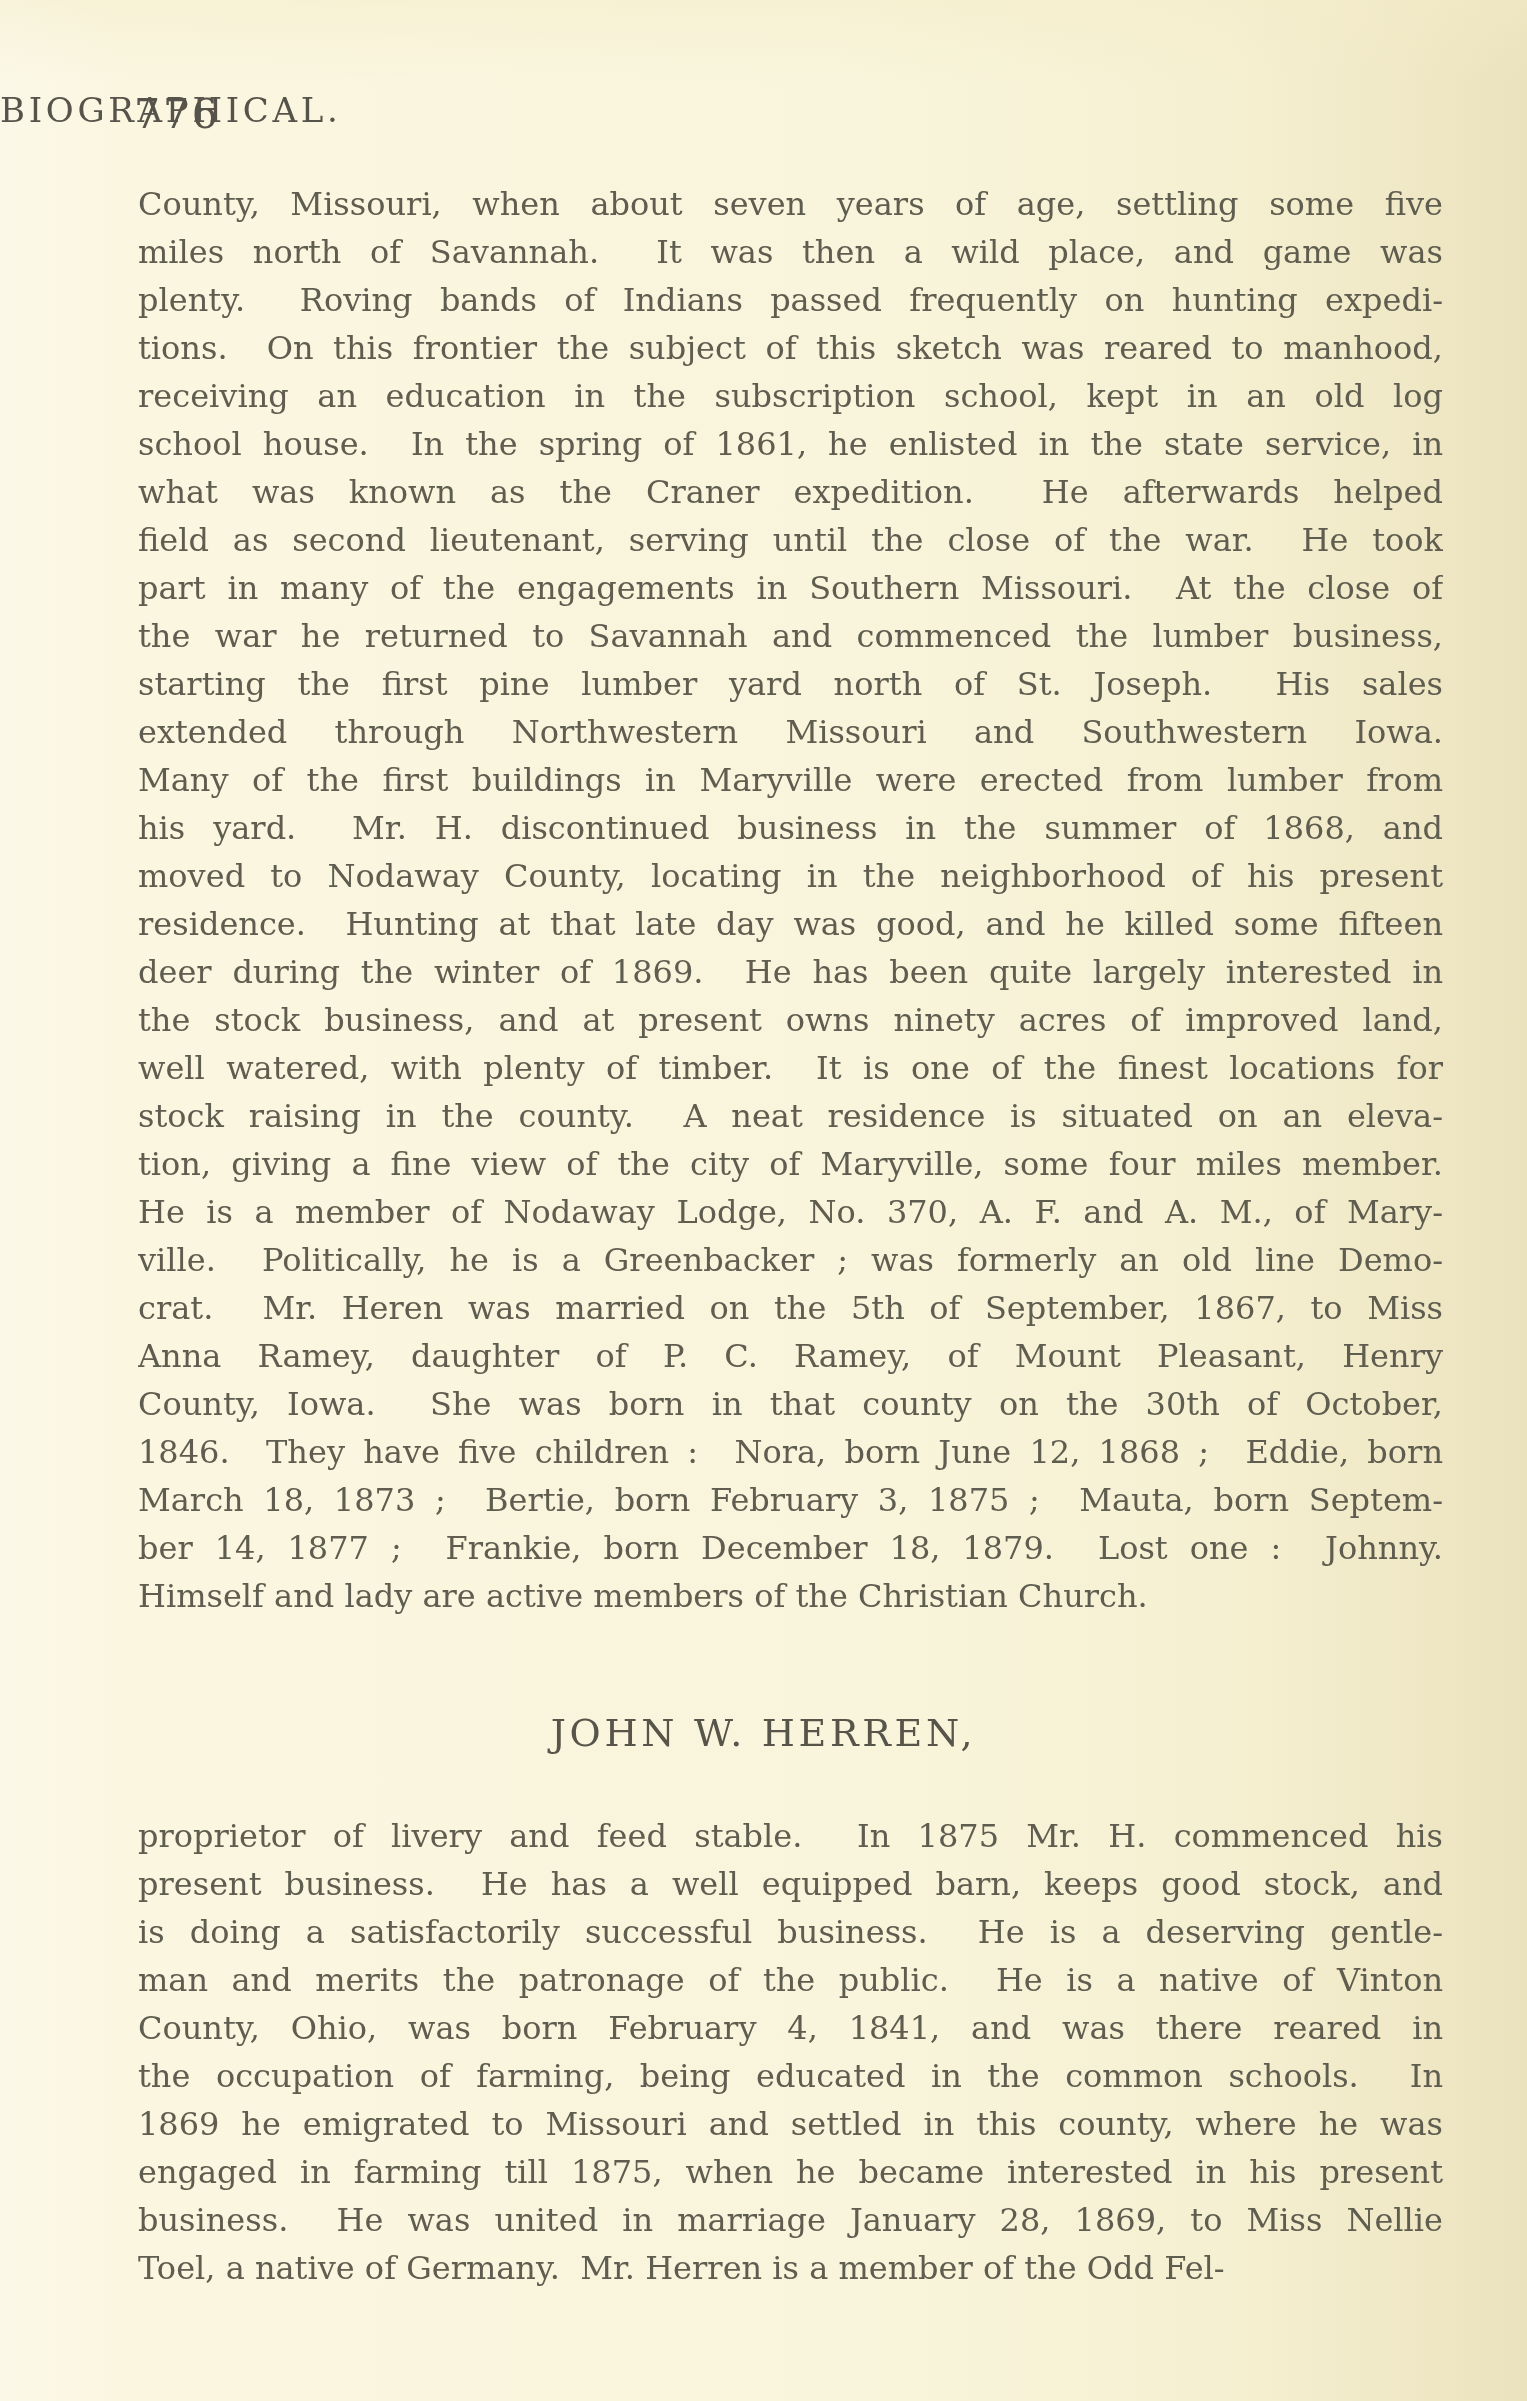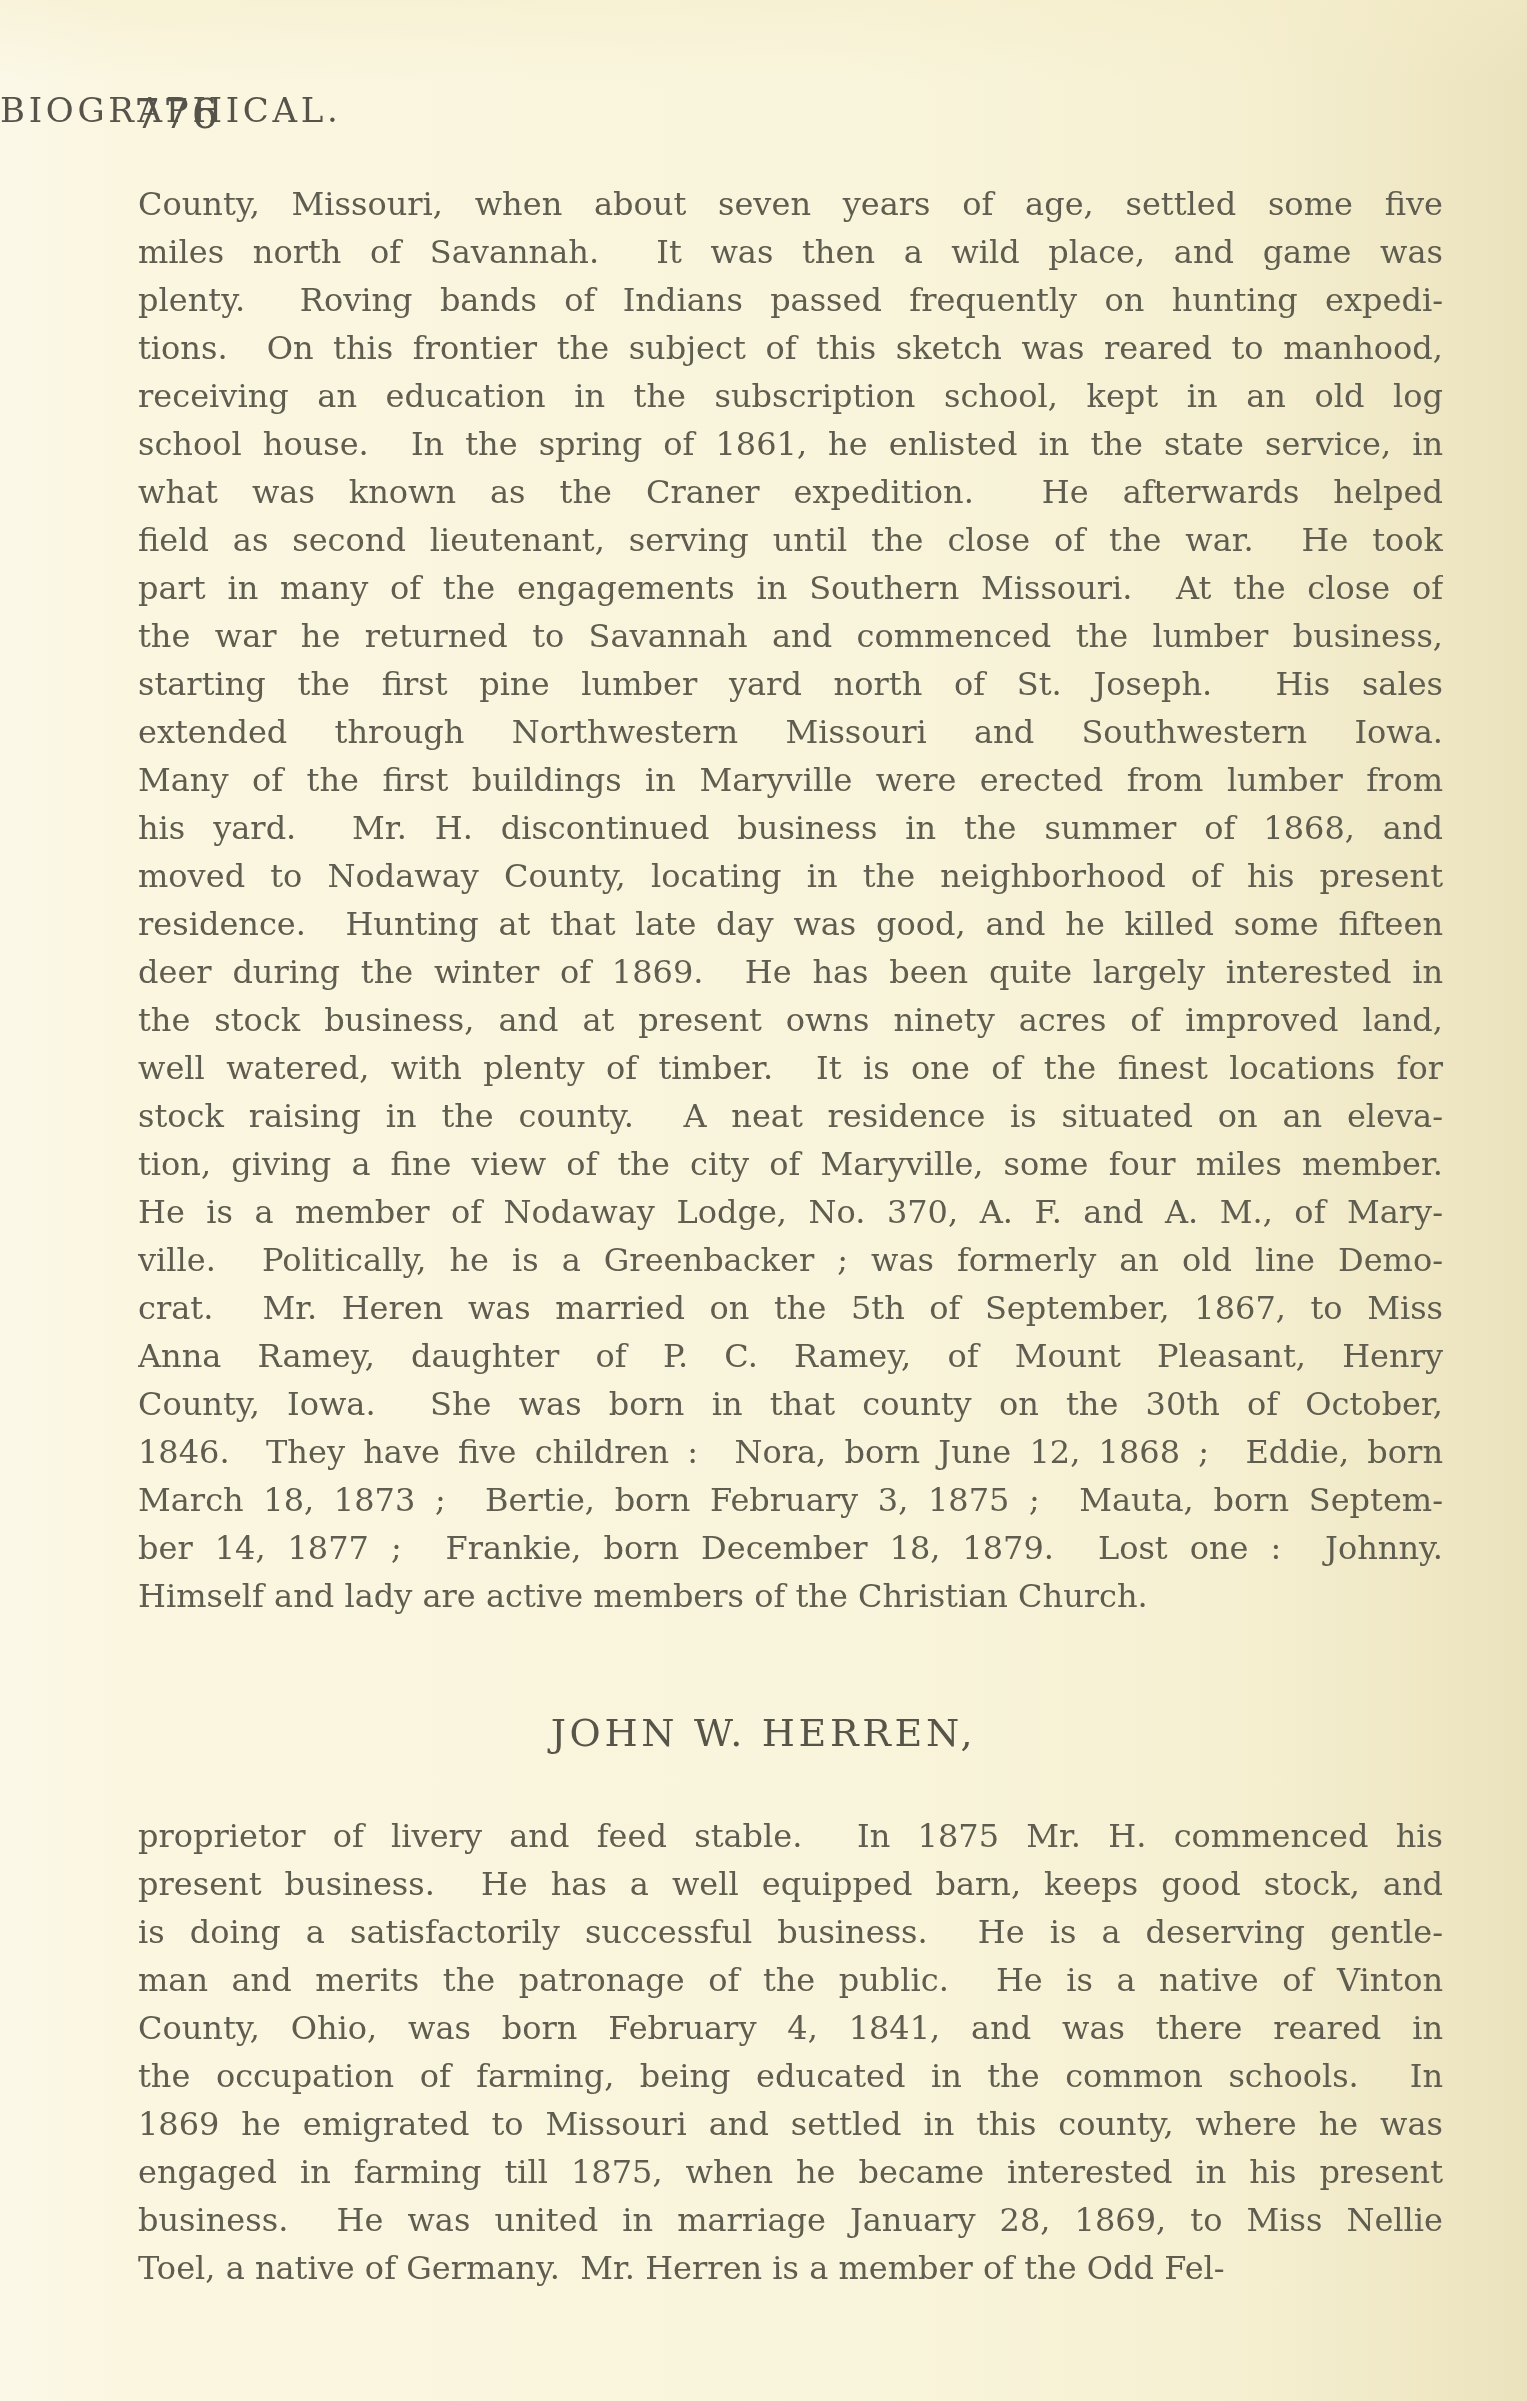--- a/index.html
+++ b/index.html
@@ -85,21 +85,21 @@
 </head>
 <body>
 
 <div class="scan-page">
 
   <span class="page-number">776</span>
 
   <span class="running-header">BIOGRAPHICAL.</span>
 
   <div class="body-text para-1">
-      <div class="line">County, Missouri, when about seven years of age, settled some five</div>
+      <div class="line">County, Missouri, when about seven years of age, settling some five</div>
       <div class="line">miles north of Savannah.  It was then a wild place, and game was</div>
       <div class="line">plenty.  Roving bands of Indians passed frequently on hunting expedi-</div>
       <div class="line">tions.  On this frontier the subject of this sketch was reared to manhood,</div>
       <div class="line">receiving an education in the subscription school, kept in an old log</div>
       <div class="line">school house.  In the spring of 1861, he enlisted in the state service, in</div>
       <div class="line">what was known as the Craner expedition.  He afterwards helped</div>
       <div class="line">field as second lieutenant, serving until the close of the war.  He took</div>
       <div class="line">part in many of the engagements in Southern Missouri.  At the close of</div>
       <div class="line">the war he returned to Savannah and commenced the lumber business,</div>
       <div class="line">starting the first pine lumber yard north of St. Joseph.  His sales</div>

